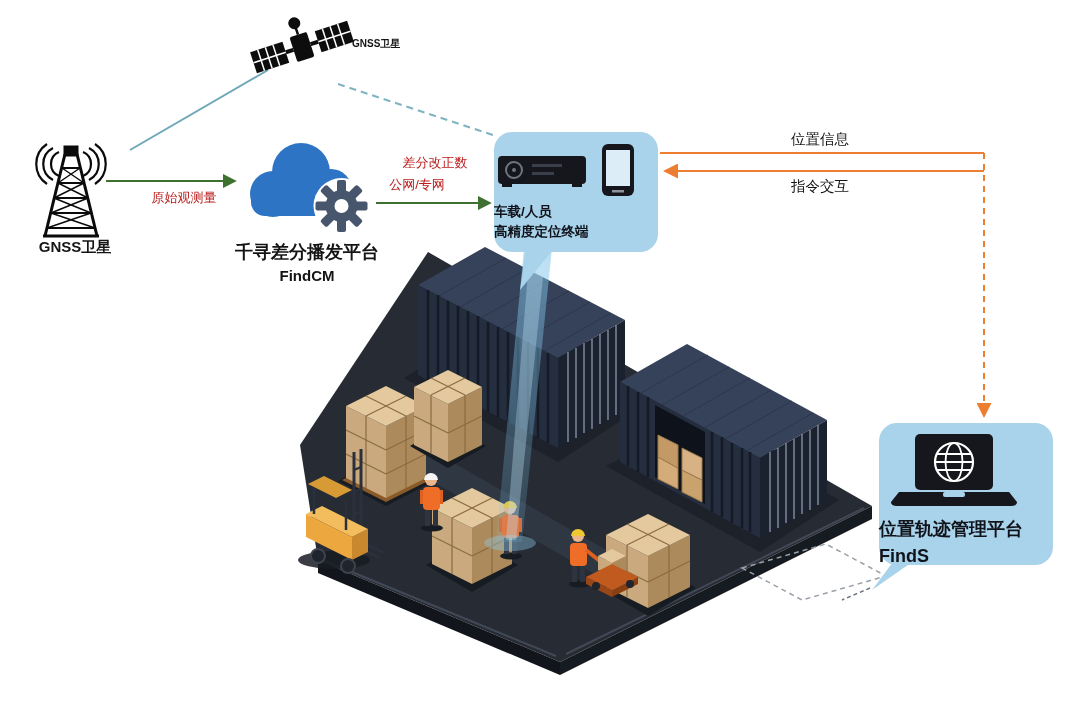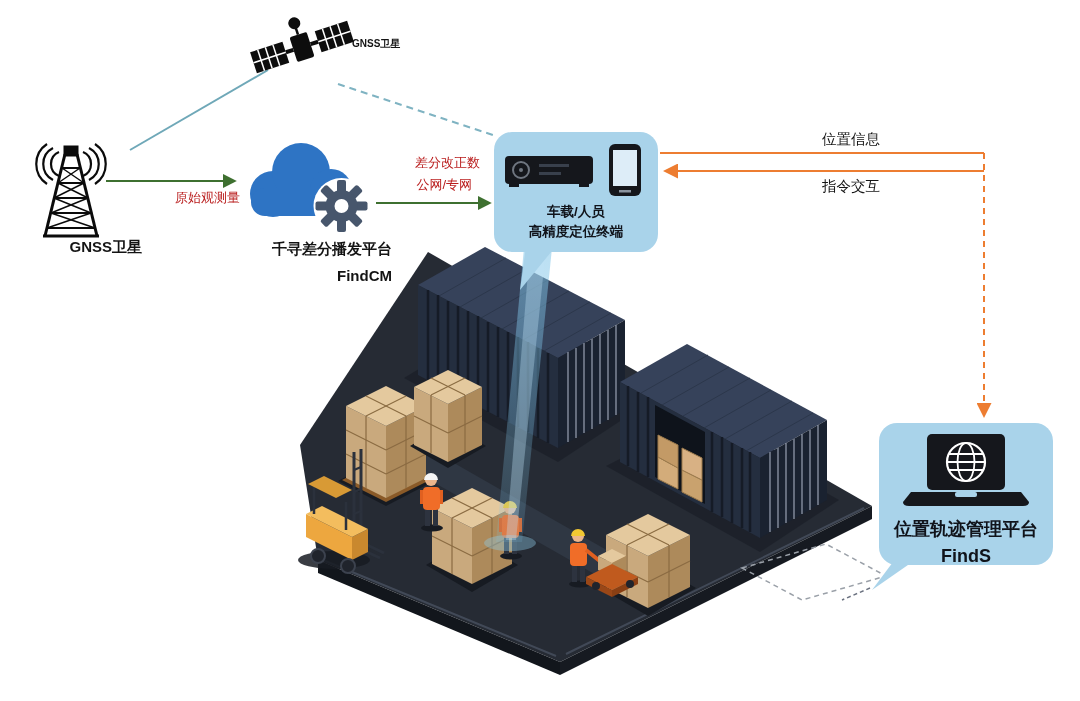--- a/index.html
+++ b/index.html
@@ -2,25 +2,25 @@
 <html><head>
 <meta charset="utf-8">
 <style>
   *{margin:0;padding:0;box-sizing:border-box}
   body{background:#ffffff}
   .canvas{position:relative;width:1080px;height:701px;background:#fff;
           font-family:"Liberation Sans",sans-serif;overflow:hidden}
   svg.scene{position:absolute;left:0;top:0}
   .abs{position:absolute}
   .label{position:absolute;color:#141414;white-space:nowrap}
-  .c{text-align:right}
+  .c{text-align:center}
   .bold{font-weight:bold}
   .green{color:#b91c1c;font-size:13px}
   .black14{font-size:14.5px}
-  .panel{position:absolute;background:#a9d3ea;border-radius:18px;text-align:center}
+  .panel{position:absolute;background:#a9d3ea;border-radius:18px;}
   .panel .pl{font-weight:bold;color:#10131a;font-size:13.5px;line-height:1.45}
   .panel.finds .pl{font-size:18px;line-height:1.5}
 </style>
 </head>
 <body>
 
 <div class="canvas">
 
   <svg class="scene" width="1080" height="701" viewBox="0 0 1080 701">
     <defs>
@@ -353,25 +353,25 @@
       <g>
         <rect x="104" y="50" width="9" height="52" rx="2" fill="#47566c"></rect>
         <rect x="104" y="50" width="9" height="52" rx="2" fill="#47566c" transform="rotate(45 108.5 76)"></rect>
         <rect x="104" y="50" width="9" height="52" rx="2" fill="#47566c" transform="rotate(90 108.5 76)"></rect>
         <rect x="104" y="50" width="9" height="52" rx="2" fill="#47566c" transform="rotate(135 108.5 76)"></rect>
         <circle cx="108.5" cy="76" r="16" fill="#47566c"></circle>
         <circle cx="108.5" cy="76" r="7" fill="#ffffff"></circle>
       </g>
     </svg>
   </div>
-  <div class="label bold c" style="left:222px;top:240px;width:170px;font-size:15px">千寻差分播发平台</div>
+  <div class="label bold c" style="left:222px;top:240px;width:170px;font-size:18px">千寻差分播发平台</div>
   <div class="label bold c" style="left:222px;top:267px;width:170px;font-size:15px">FindCM</div>
 
   <div class="label green c" style="left:390px;top:154px;width:90px">差分改正数</div>
-  <div class="label green c" style="left:382px;top:176px;width:90px">公网/专网</div>
+  <div class="label green c" style="left:372px;top:176px;width:90px">公网/专网</div>
 
   <div class="panel" style="left:494px;top:132px;width:164px;height:120px">
     <svg width="150" height="58" viewBox="0 0 150 58" style="margin-top:8px">
       <g>
         <rect x="4" y="16" width="88" height="28" rx="4" fill="#15171c"></rect>
         <circle cx="20" cy="30" r="8" fill="#15171c" stroke="#6f7680" stroke-width="2"></circle>
         <circle cx="20" cy="30" r="2" fill="#6f7680"></circle>
         <rect x="38" y="24" width="30" height="3" fill="#39404c"></rect>
         <rect x="38" y="32" width="22" height="3" fill="#39404c"></rect>
         <rect x="8" y="44" width="10" height="3" fill="#15171c"></rect>

